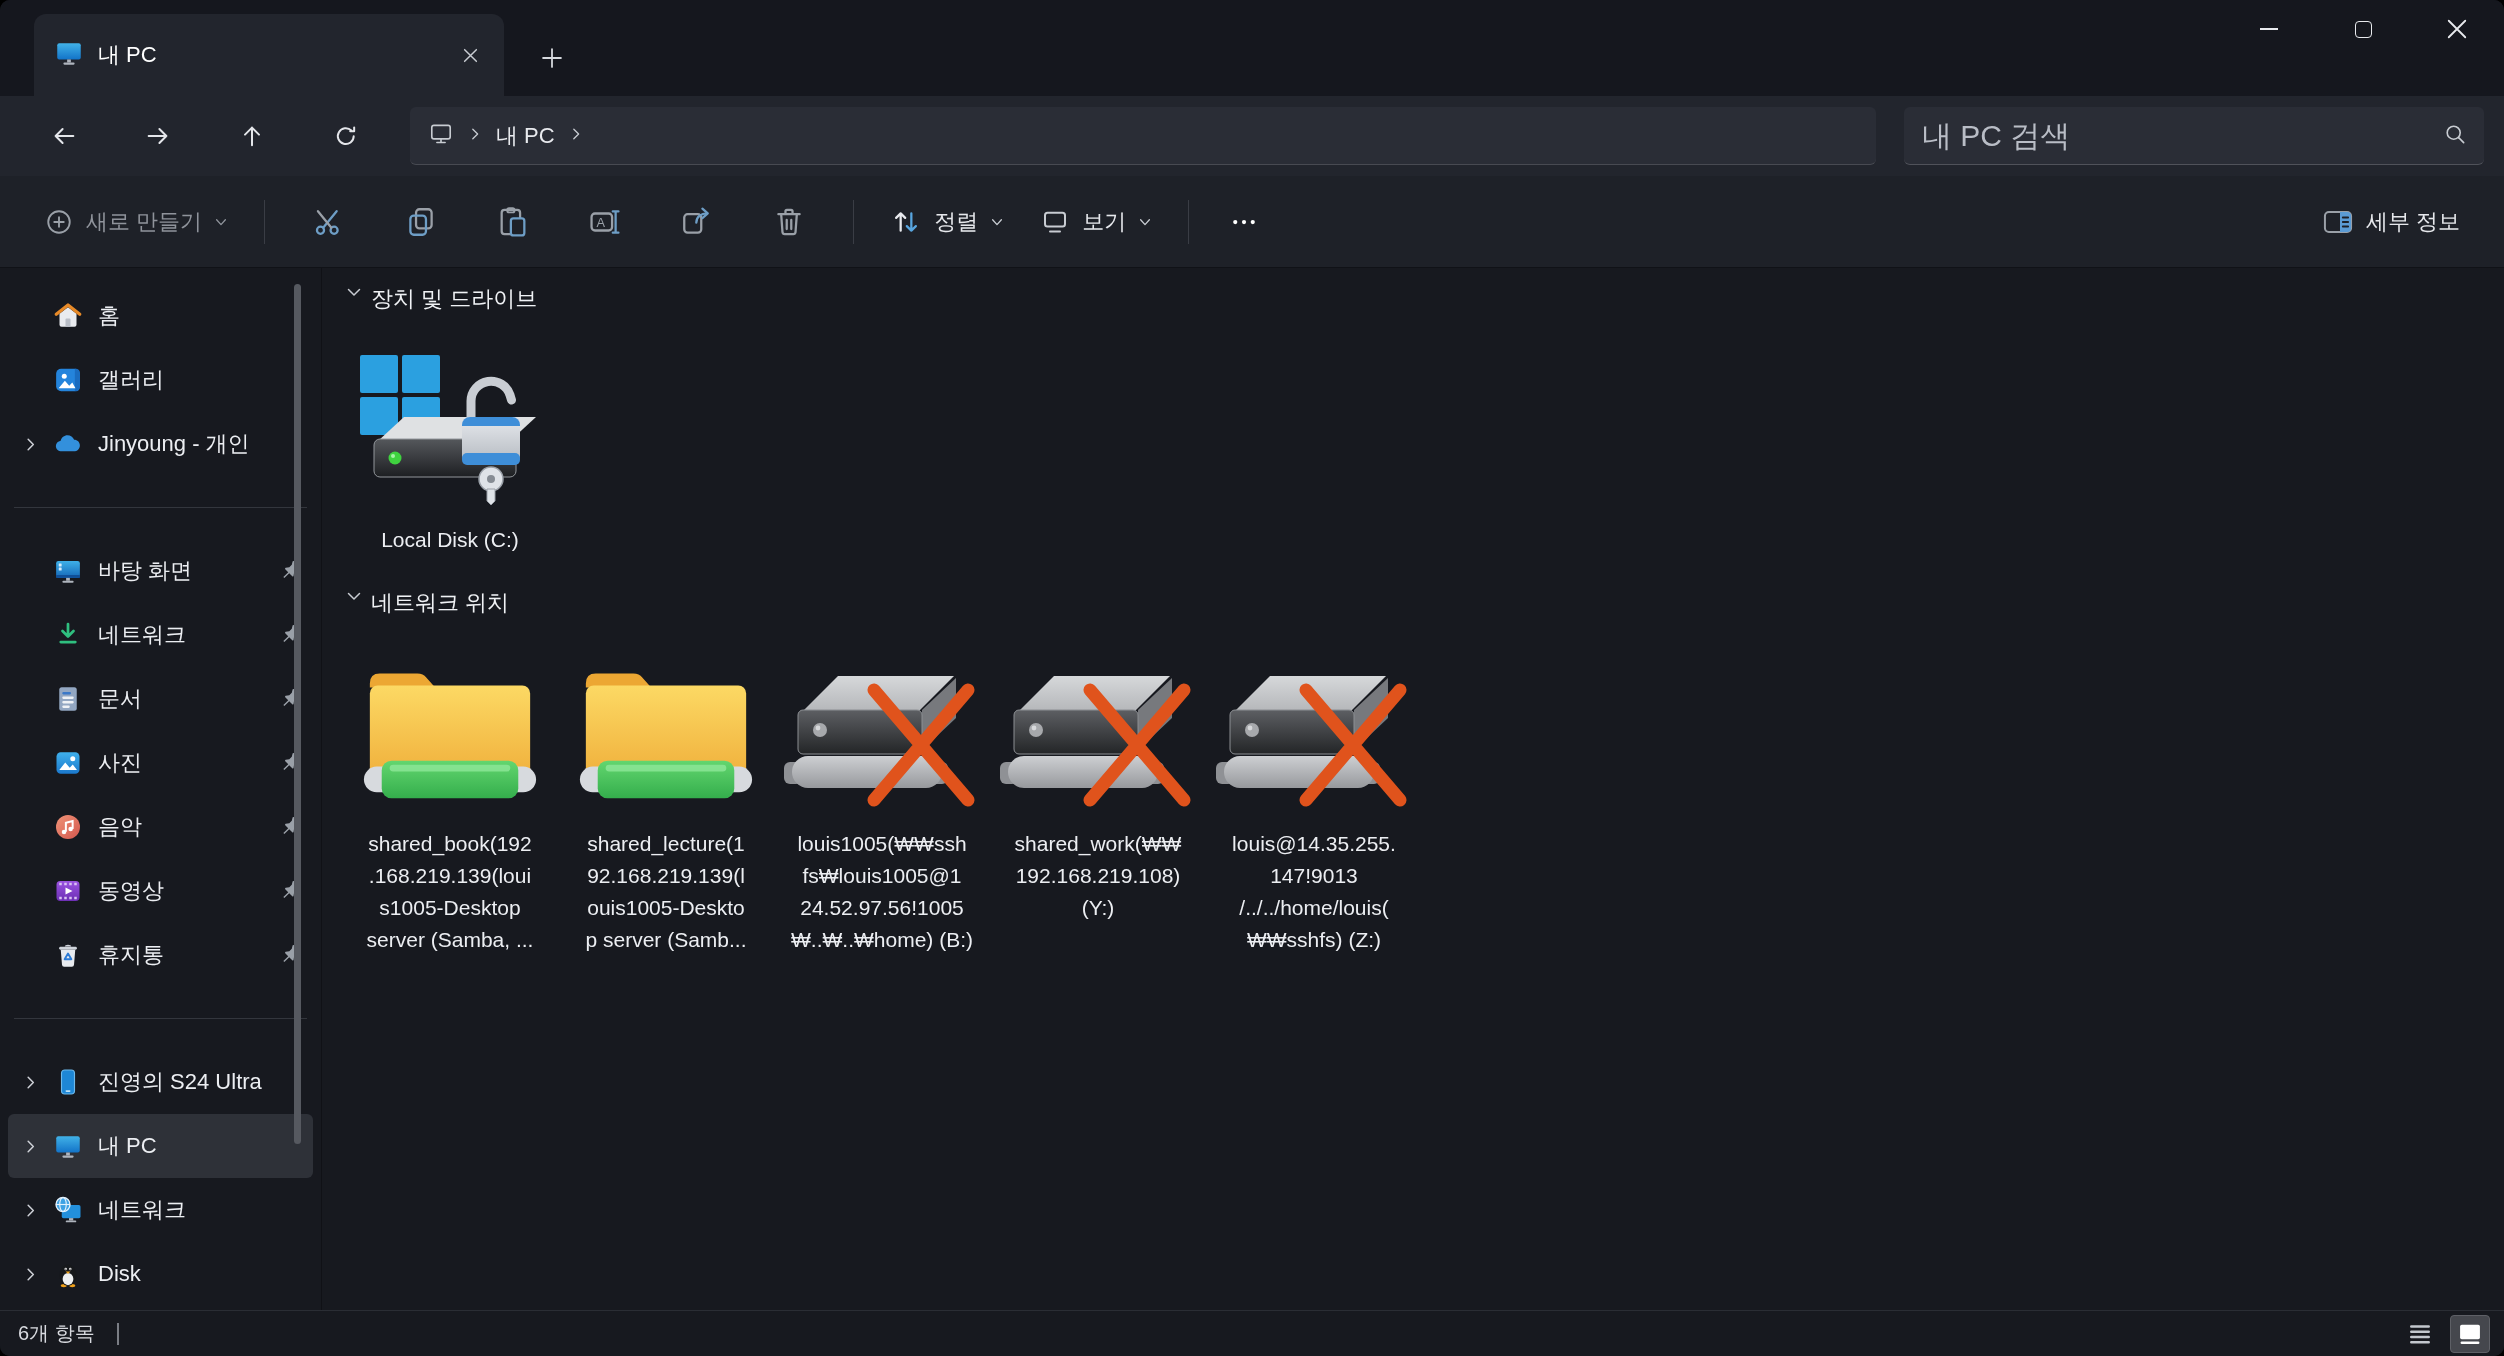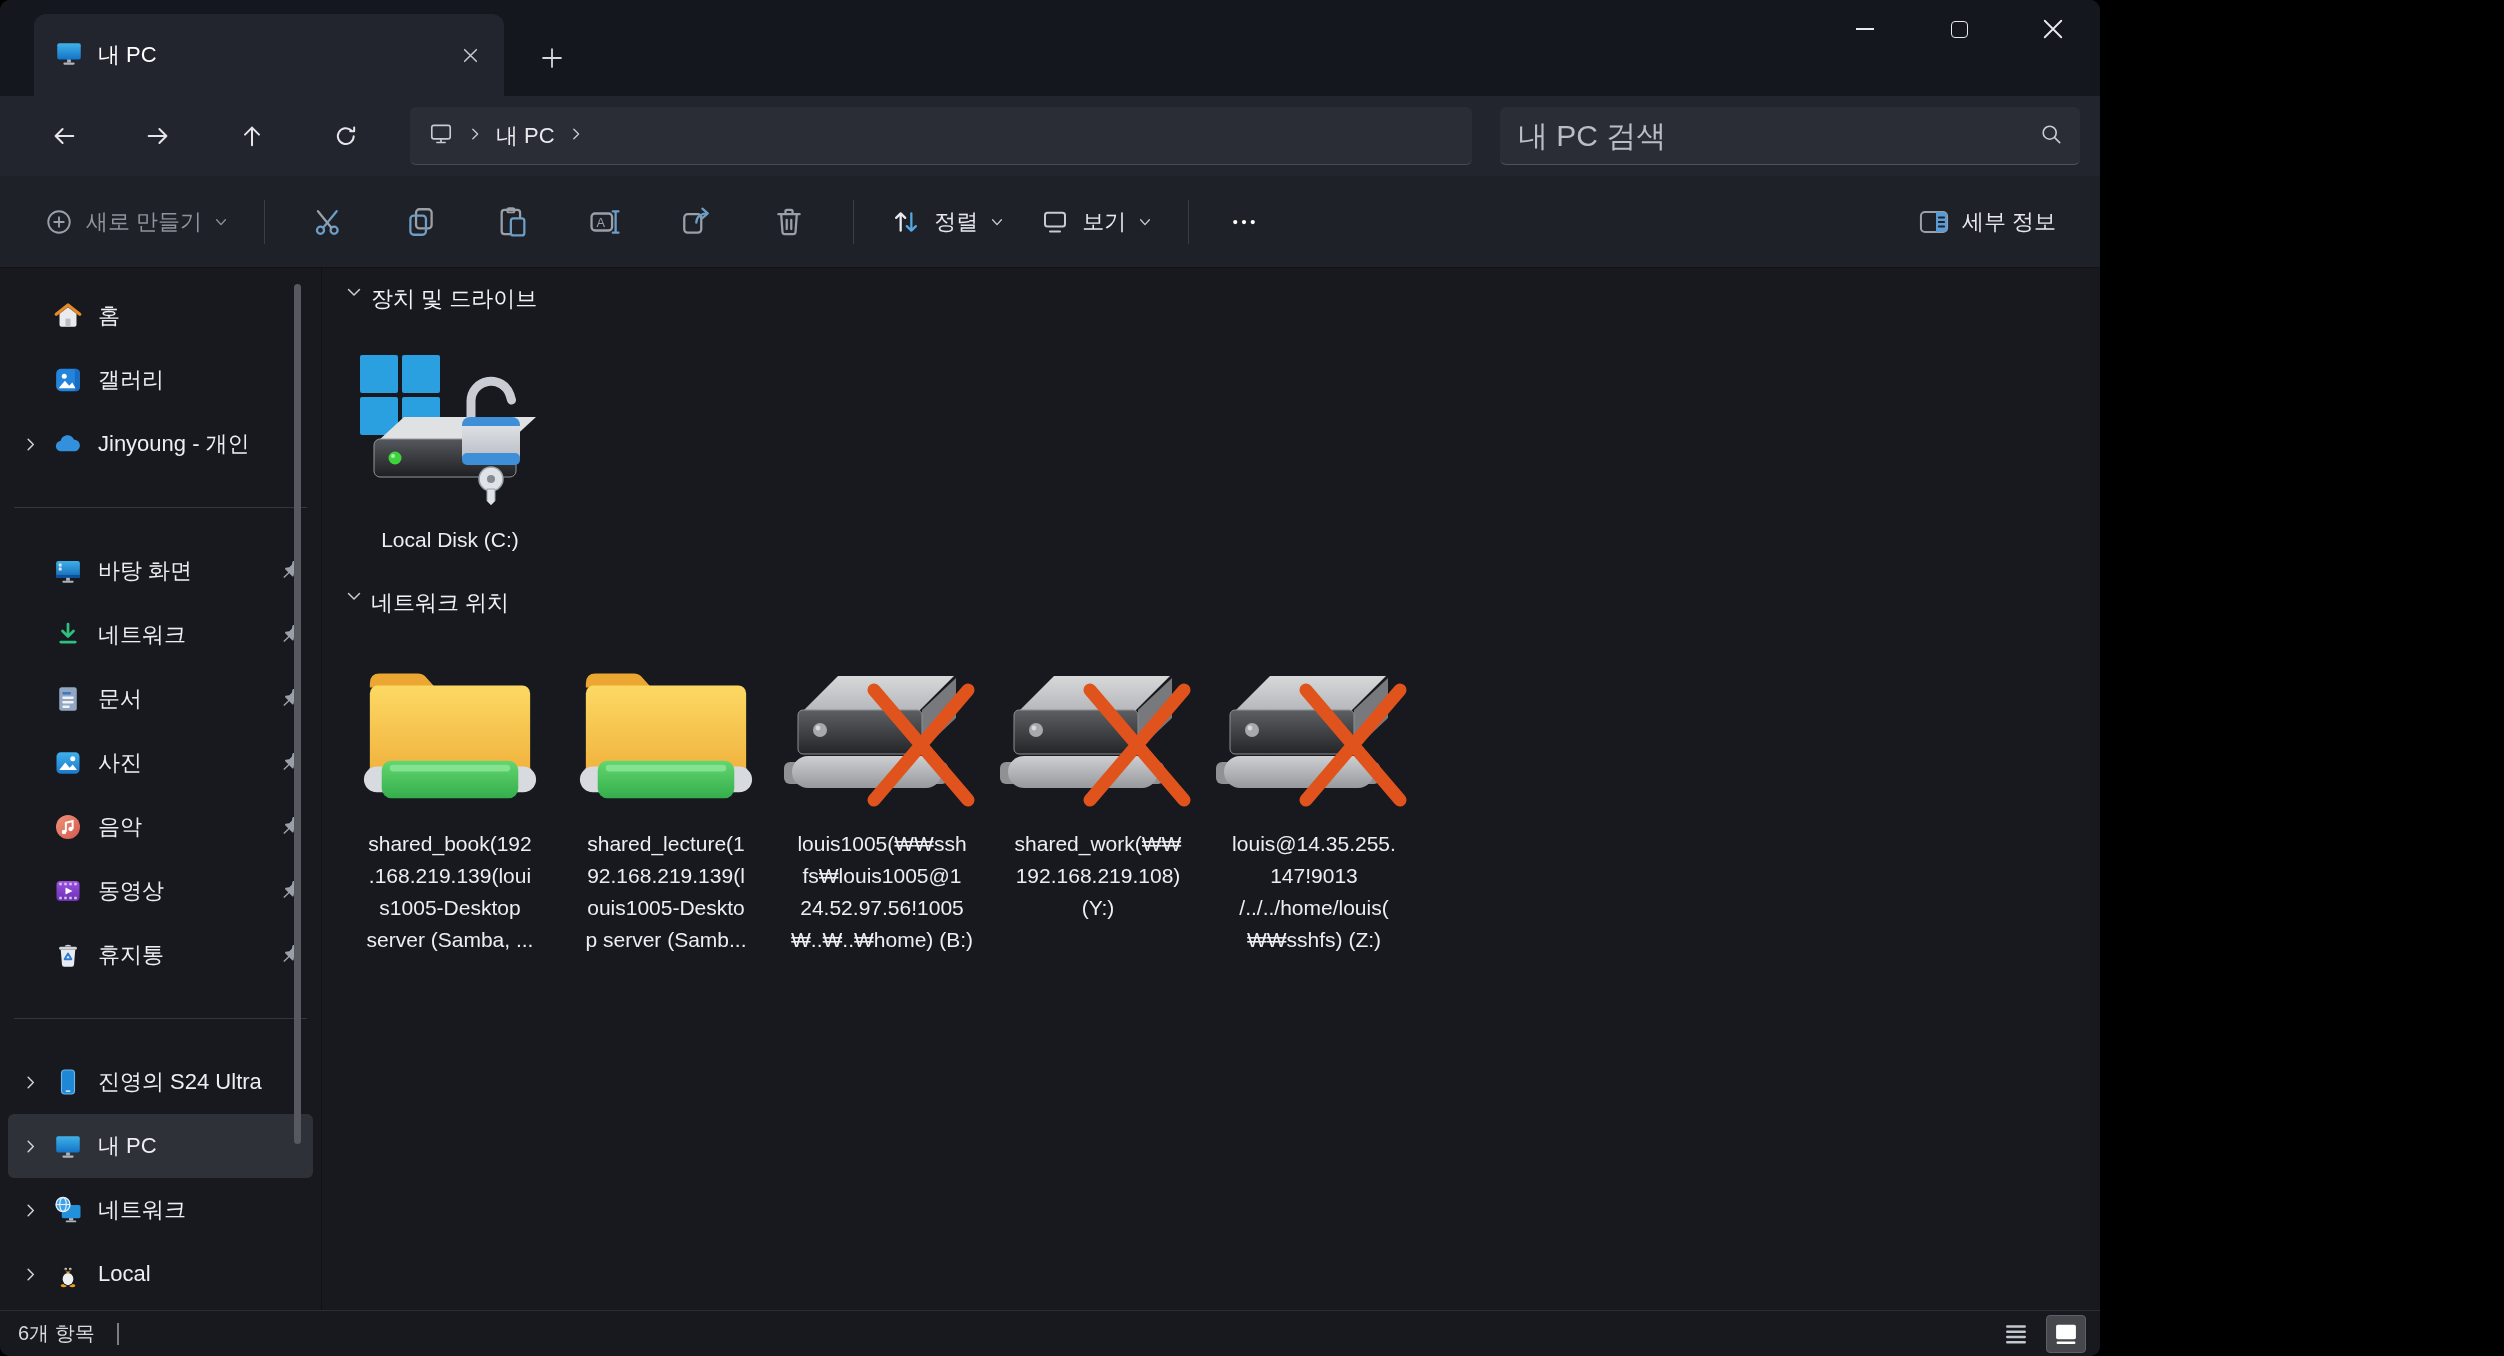--- a/index.html
+++ b/index.html
@@ -1,18 +1,18 @@
 <!DOCTYPE html>
 <html><head>
 <meta charset="utf-8">
 <style>
   * { box-sizing: border-box; }
   html,body { margin:0; padding:0; background:#000; }
   body { width:2504px; height:1356px; font-family:"Liberation Sans","DejaVu Sans",sans-serif; color:#eceef2; }
-  .window { width:2100px; height:1356px; display:flex; flex-direction:column; background:#17191f; border-radius:10px; overflow:hidden; }
+  .window { width:2504px; height:1356px; display:flex; flex-direction:column; background:#17191f; border-radius:10px; overflow:hidden; }
 
   
   .titlebar { height:96px; background:#15171e; display:flex; align-items:flex-end; padding-left:34px; flex:0 0 auto; position:relative; }
   .tab { width:470px; height:82px; background:#22252d; border-radius:12px 12px 0 0; display:flex; align-items:center; padding:0 14px 0 20px; gap:14px; }
   .tab-title { font-size:22px; color:#fff; white-space:nowrap; }
   .tab-close { margin-left:auto; width:40px; height:40px; display:flex; align-items:center; justify-content:center; border-radius:6px; }
   .new-tab { width:44px; height:44px; margin:0 0 16px 26px; display:flex; align-items:center; justify-content:center; border-radius:6px; }
   .win-controls { margin-left:auto; align-self:flex-start; display:flex; height:58px; }
   .win-btn { width:94px; height:58px; display:flex; align-items:center; justify-content:center; }
   .min-glyph { display:block; width:18px; height:2px; background:#e8eaee; }
@@ -531,21 +531,21 @@
               <ellipse cx="15.4" cy="21.2" rx="2.4" ry="1.3" fill="#f0a11c"></ellipse>
               <ellipse cx="12" cy="13" rx="6.8" ry="8.6" fill="#16181b"></ellipse>
               <ellipse cx="12" cy="16" rx="4.3" ry="4.9" fill="#eef0f2"></ellipse>
               <circle cx="10.2" cy="8" r="1" fill="#fff"></circle>
               <circle cx="13.8" cy="8" r="1" fill="#fff"></circle>
               <circle cx="10.3" cy="8.1" r="0.45" fill="#111"></circle>
               <circle cx="13.7" cy="8.1" r="0.45" fill="#111"></circle>
               <path d="M10.1 9.9 h3.8 l-1.9 2.1 Z" fill="#f2a71e"></path>
             </svg>
         </span>
-        <span class="side-label">Local</span>
+        <span class="side-label">Disk</span>
       </div>
 
       <div class="side-scroll"></div>
     </aside>
 
     <main class="content">
 
       <div class="section-header">
         <svg width="16" height="16" viewBox="0 0 16 16">
             <polyline points="2.5,5.5 8,11 13.5,5.5" stroke="#c8ccd2" stroke-width="1.5" fill="none" stroke-linecap="round" stroke-linejoin="round"></polyline>

